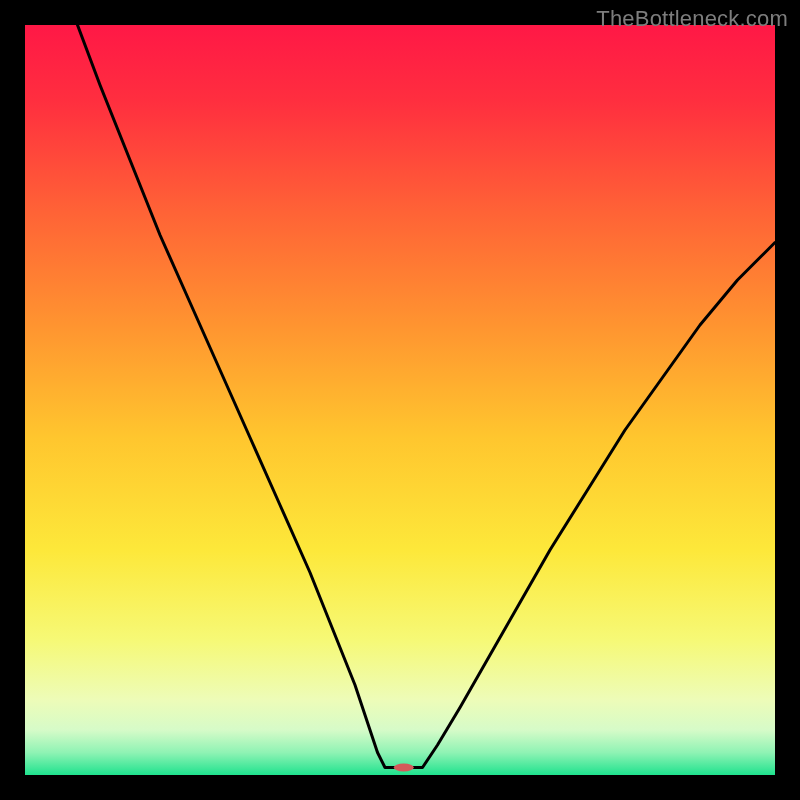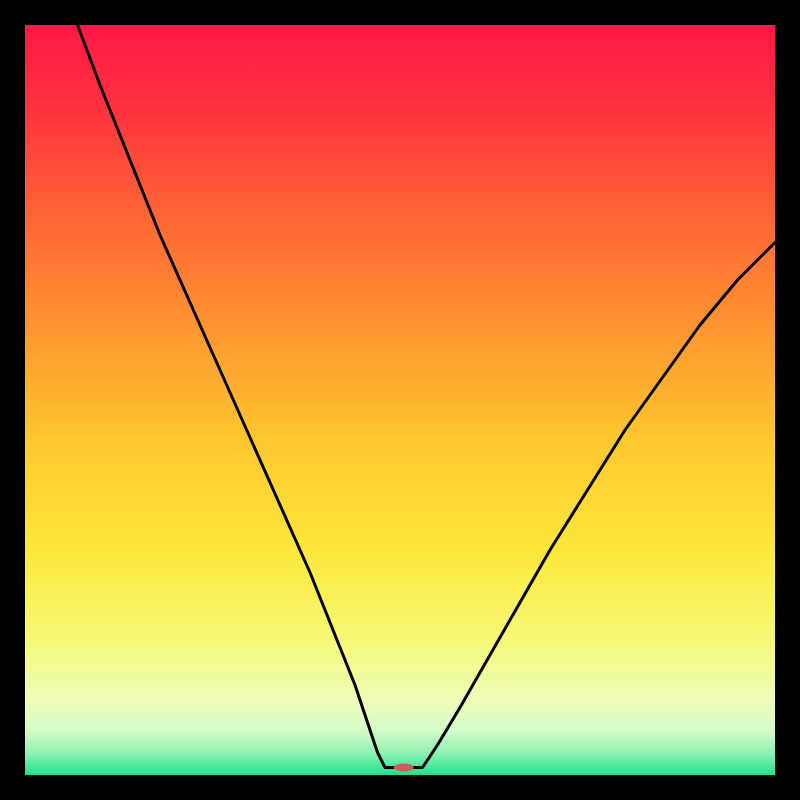--- a/index.html
+++ b/index.html
@@ -37,20 +37,21 @@
   }
   svg {
     display: block;
   }
 </style>
 </head>
 <body>
 
 <div class="frame">
 
+  <div class="watermark">TheBottleneck.com</div>
 
   <div class="plot-area">
     <svg id="chart-svg" width="750" height="750" viewBox="0 0 750 750">
       <defs>
         <linearGradient id="bg-grad" x1="0" y1="0" x2="0" y2="1">
             <stop offset="0%" stop-color="#ff1846"></stop>
             <stop offset="10%" stop-color="#ff2e3f"></stop>
             <stop offset="25%" stop-color="#ff6336"></stop>
             <stop offset="40%" stop-color="#ff9430"></stop>
             <stop offset="55.00000000000001%" stop-color="#ffc62e"></stop>

